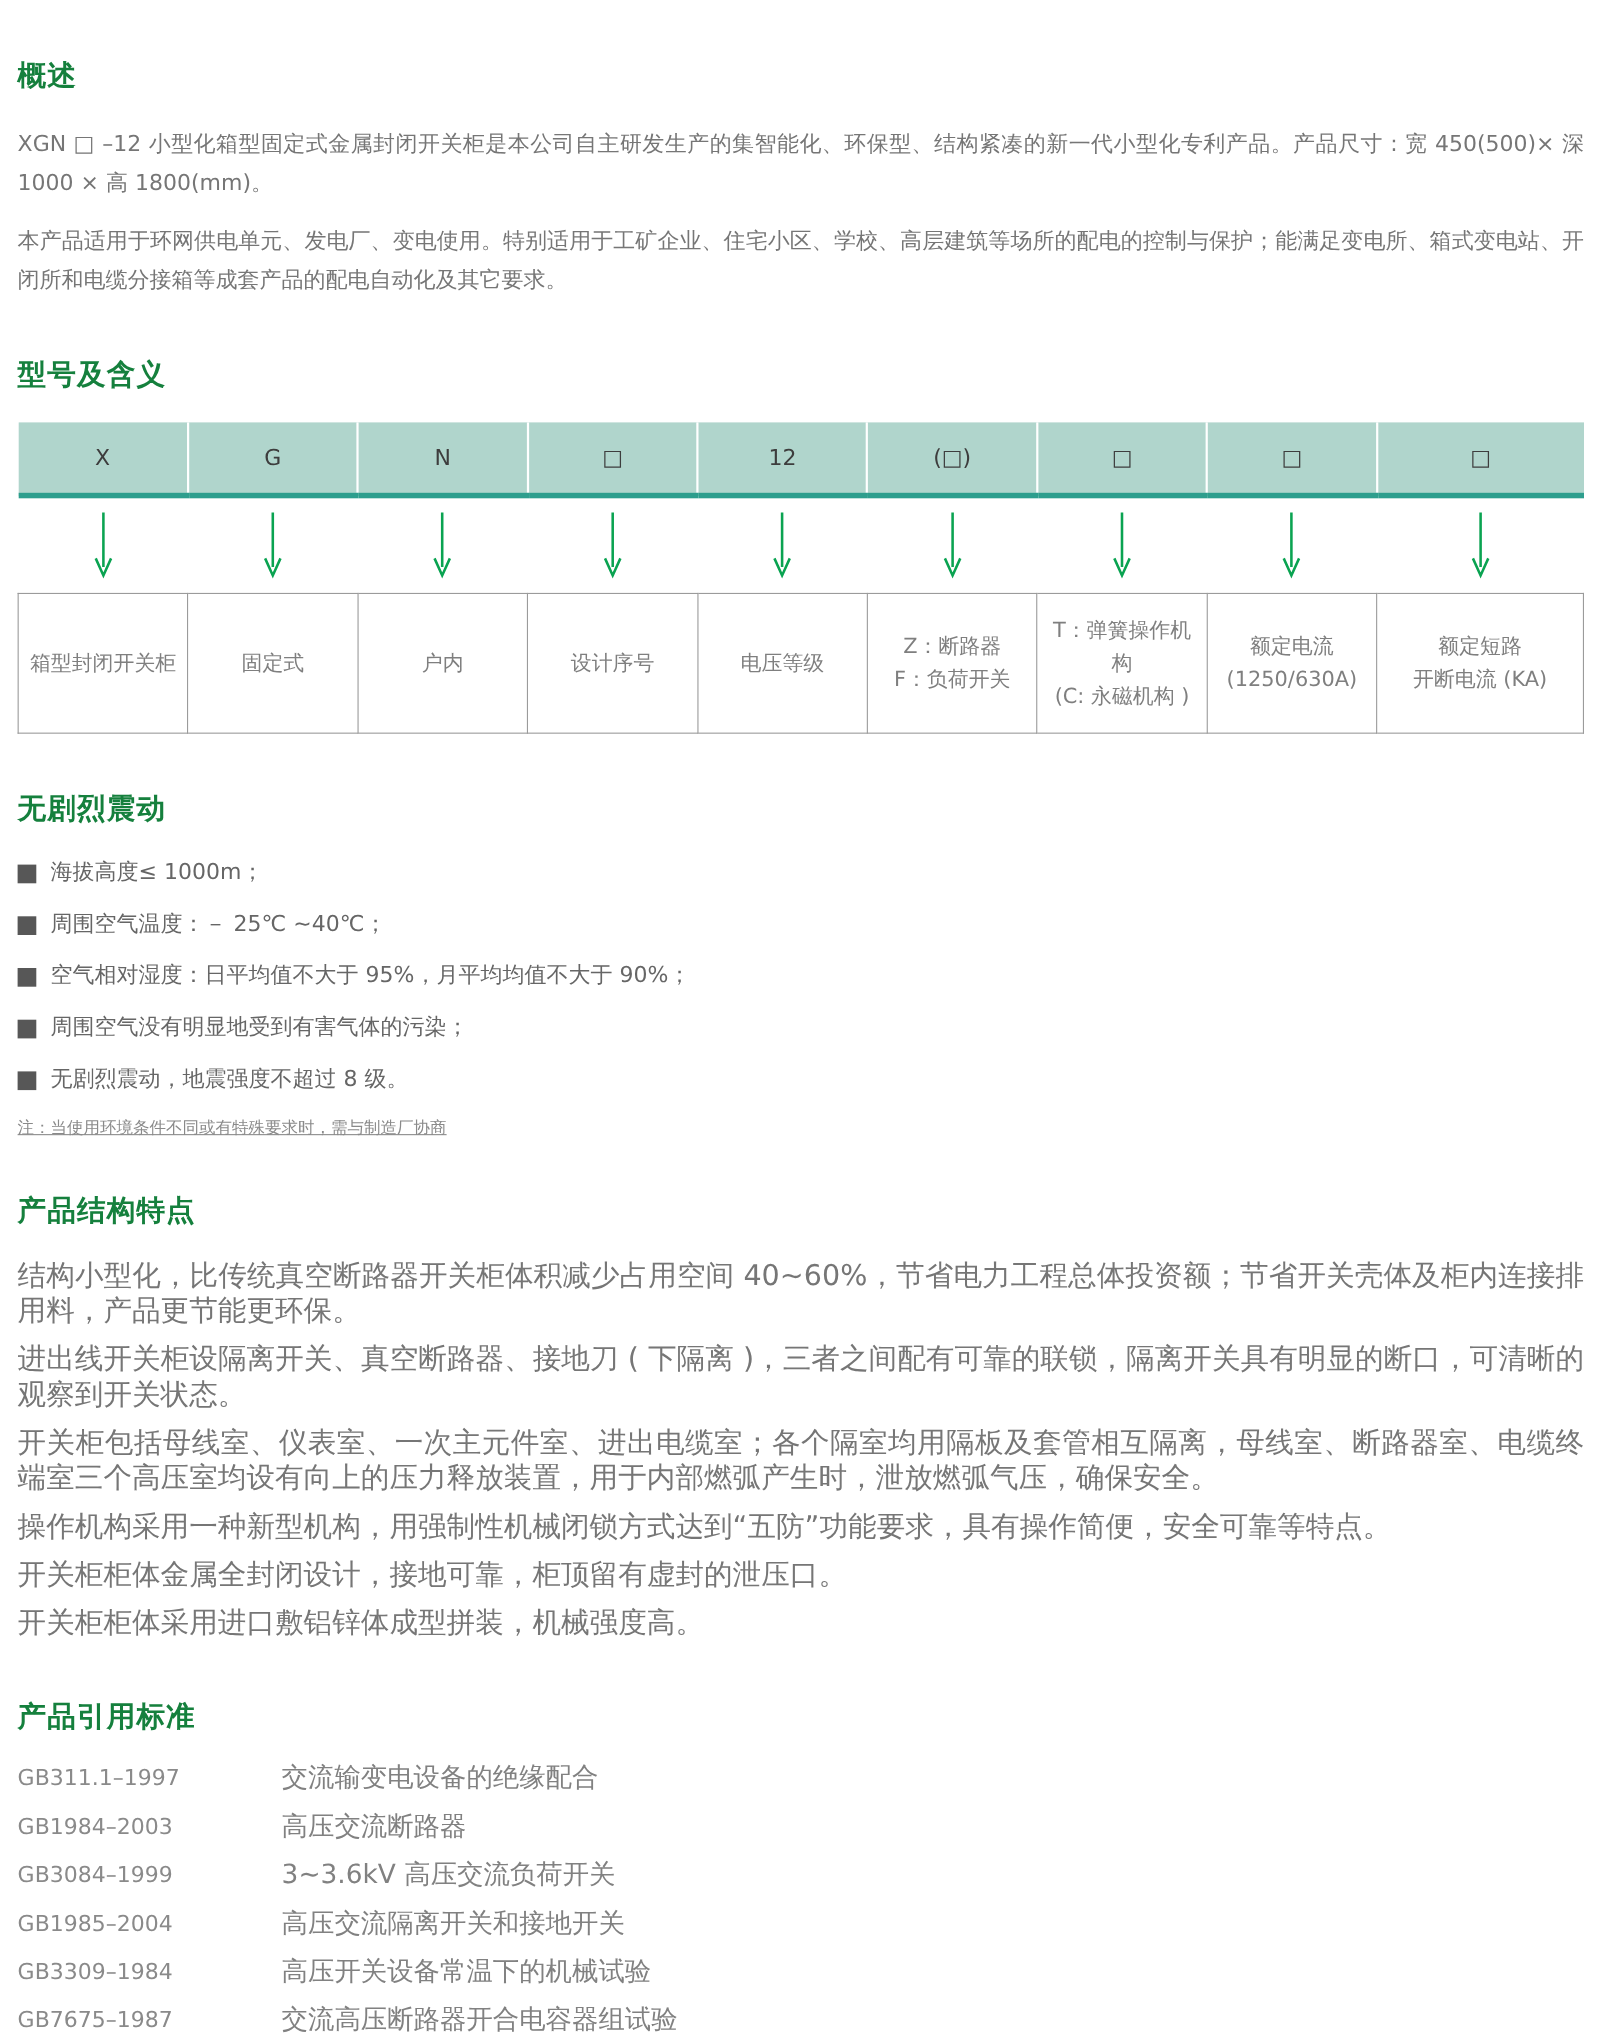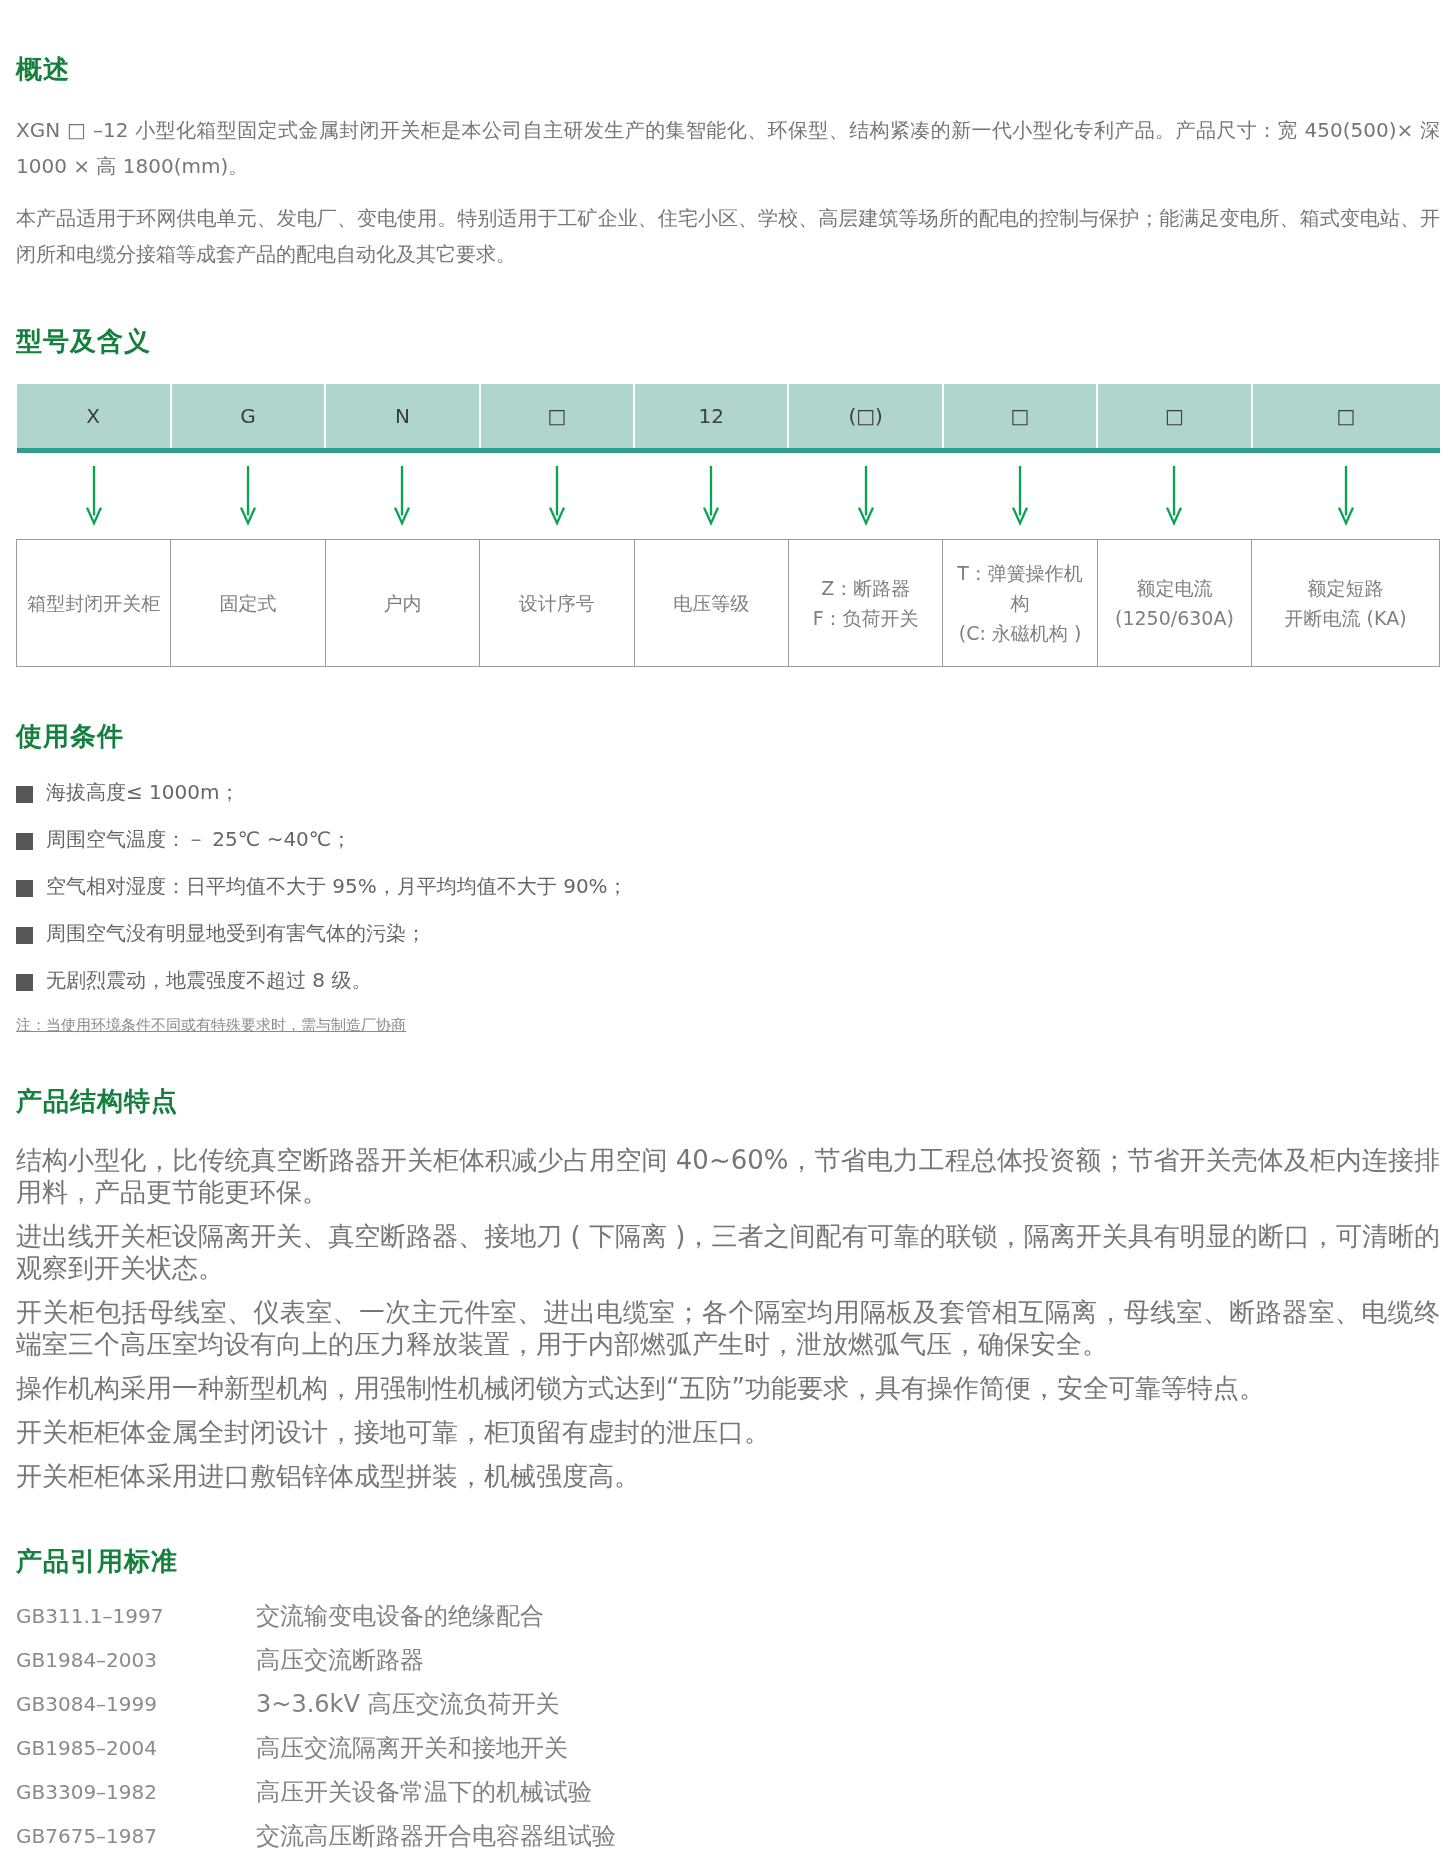--- a/index.html
+++ b/index.html
@@ -148,21 +148,21 @@
         <td>额定电流
 (1250/630A)</td>
         <td>额定短路
 开断电流 (KA)</td>
       </tr>
     </tbody>
       </table>
   </section>
 
   <section>
-    <h2 class="sec-heading mt-lg">使用条件</h2>
+    <h2 class="sec-heading mt-lg">无剧烈震动</h2>
     <div class="cond-item">
       <span class="sq-bullet"></span>
       <span>海拔高度≤ 1000m；</span>
     </div>
     <div class="cond-item">
       <span class="sq-bullet"></span>
       <span>周围空气温度：－ 25℃ ~40℃；</span>
     </div>
     <div class="cond-item">
       <span class="sq-bullet"></span>
@@ -201,21 +201,21 @@
     </div>
     <div class="std-row">
       <span class="std-code">GB3084–1999</span>
       <span class="std-desc">3~3.6kV 高压交流负荷开关</span>
     </div>
     <div class="std-row">
       <span class="std-code">GB1985–2004</span>
       <span class="std-desc">高压交流隔离开关和接地开关</span>
     </div>
     <div class="std-row">
-      <span class="std-code">GB3309–1982</span>
+      <span class="std-code">GB3309–1984</span>
       <span class="std-desc">高压开关设备常温下的机械试验</span>
     </div>
     <div class="std-row">
       <span class="std-code">GB7675–1987</span>
       <span class="std-desc">交流高压断路器开合电容器组试验</span>
     </div>
     <div class="std-row">
       <span class="std-code">GB/T11022–1999</span>
       <span class="std-desc">高压开关设备和控制设备标准的共用技术要求</span>
     </div>

